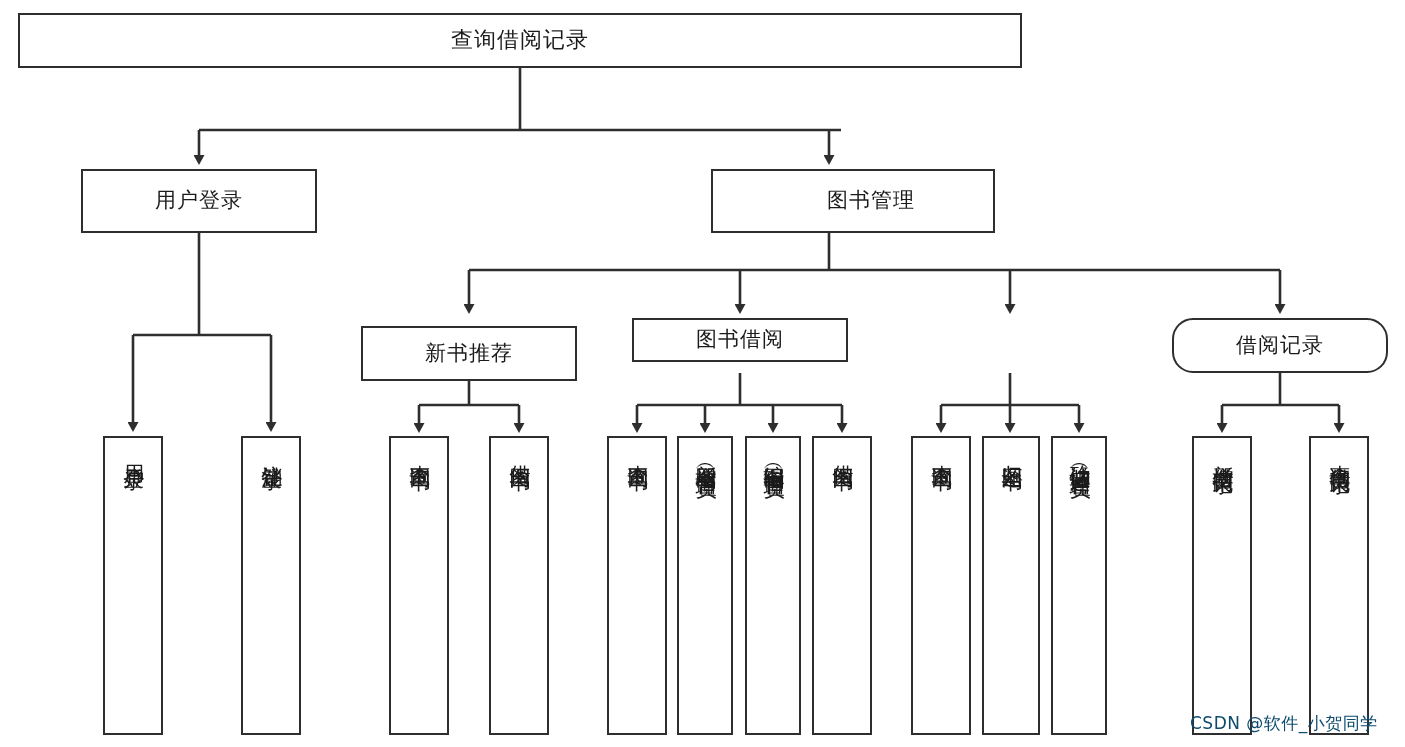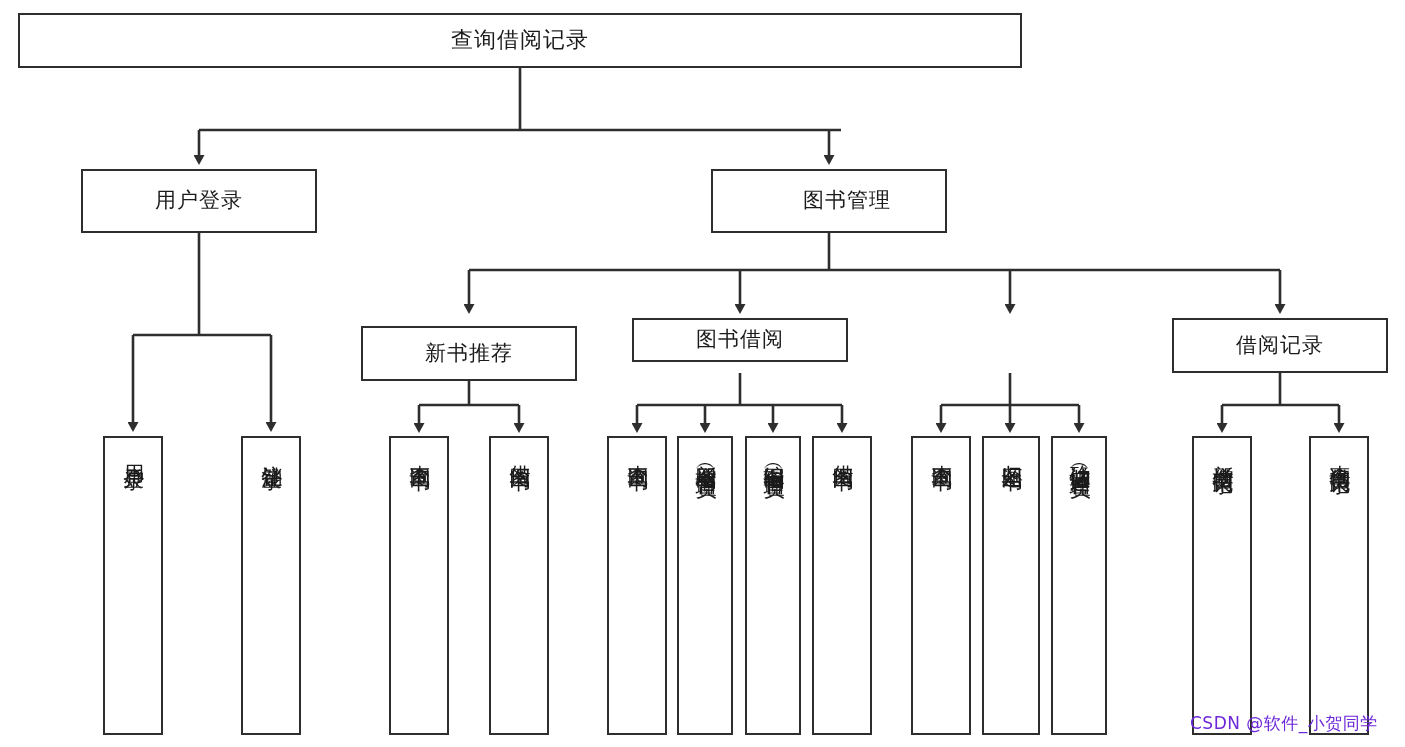--- a/index.html
+++ b/index.html
@@ -56,21 +56,21 @@
     line-height: 1.42;
     letter-spacing: 2px;
     white-space: nowrap;
     display: block;
   }
   .watermark {
     position: absolute;
     left: 1190px;
     top: 712px;
     font-size: 17px;
-    color: #6d28d9;
+    color: #0c4a6e;
     z-index: 5;
     white-space: nowrap;
     letter-spacing: 0.5px;
   }
 </style>
 </head>
 <body>
 
 <div id="canvas">
 
@@ -124,31 +124,31 @@
     </g>
   </svg>
 
   <div class="node h root" style="left:18px; top:13px; width:1004px; height:55px;">
     <span>查询借阅记录</span>
   </div>
 
   <div class="node h" style="left:81px; top:169px; width:236px; height:64px;">
     <span>用户登录</span>
   </div>
-  <div class="node h" style="left:711px; top:169px; width:236px; height:64px;padding-left:36px;">
+  <div class="node h" style="left:711px; top:169px; width:284px; height:64px;padding-left:36px;">
     <span>图书管理</span>
   </div>
 
   <div class="node h" style="left:361px; top:326px; width:216px; height:55px;">
     <span>新书推荐</span>
   </div>
   <div class="node h" style="left:632px; top:318px; width:216px; height:44px;">
     <span>图书借阅</span>
   </div>
-  <div class="node h" style="left:1172px; top:318px; width:216px; height:55px;">
+  <div class="node h" style="left:1172px; top:318px; width:216px; height:55px;border-radius:21px;">
     <span>借阅记录</span>
   </div>
 
   <div class="node v" style="left:103px; top:436px; width:60px; height:299px;">
     <span class="vtxt">用户登录</span>
   </div>
   <div class="node v" style="left:241px; top:436px; width:60px; height:299px;">
     <span class="vtxt">注销登录</span>
   </div>
 

